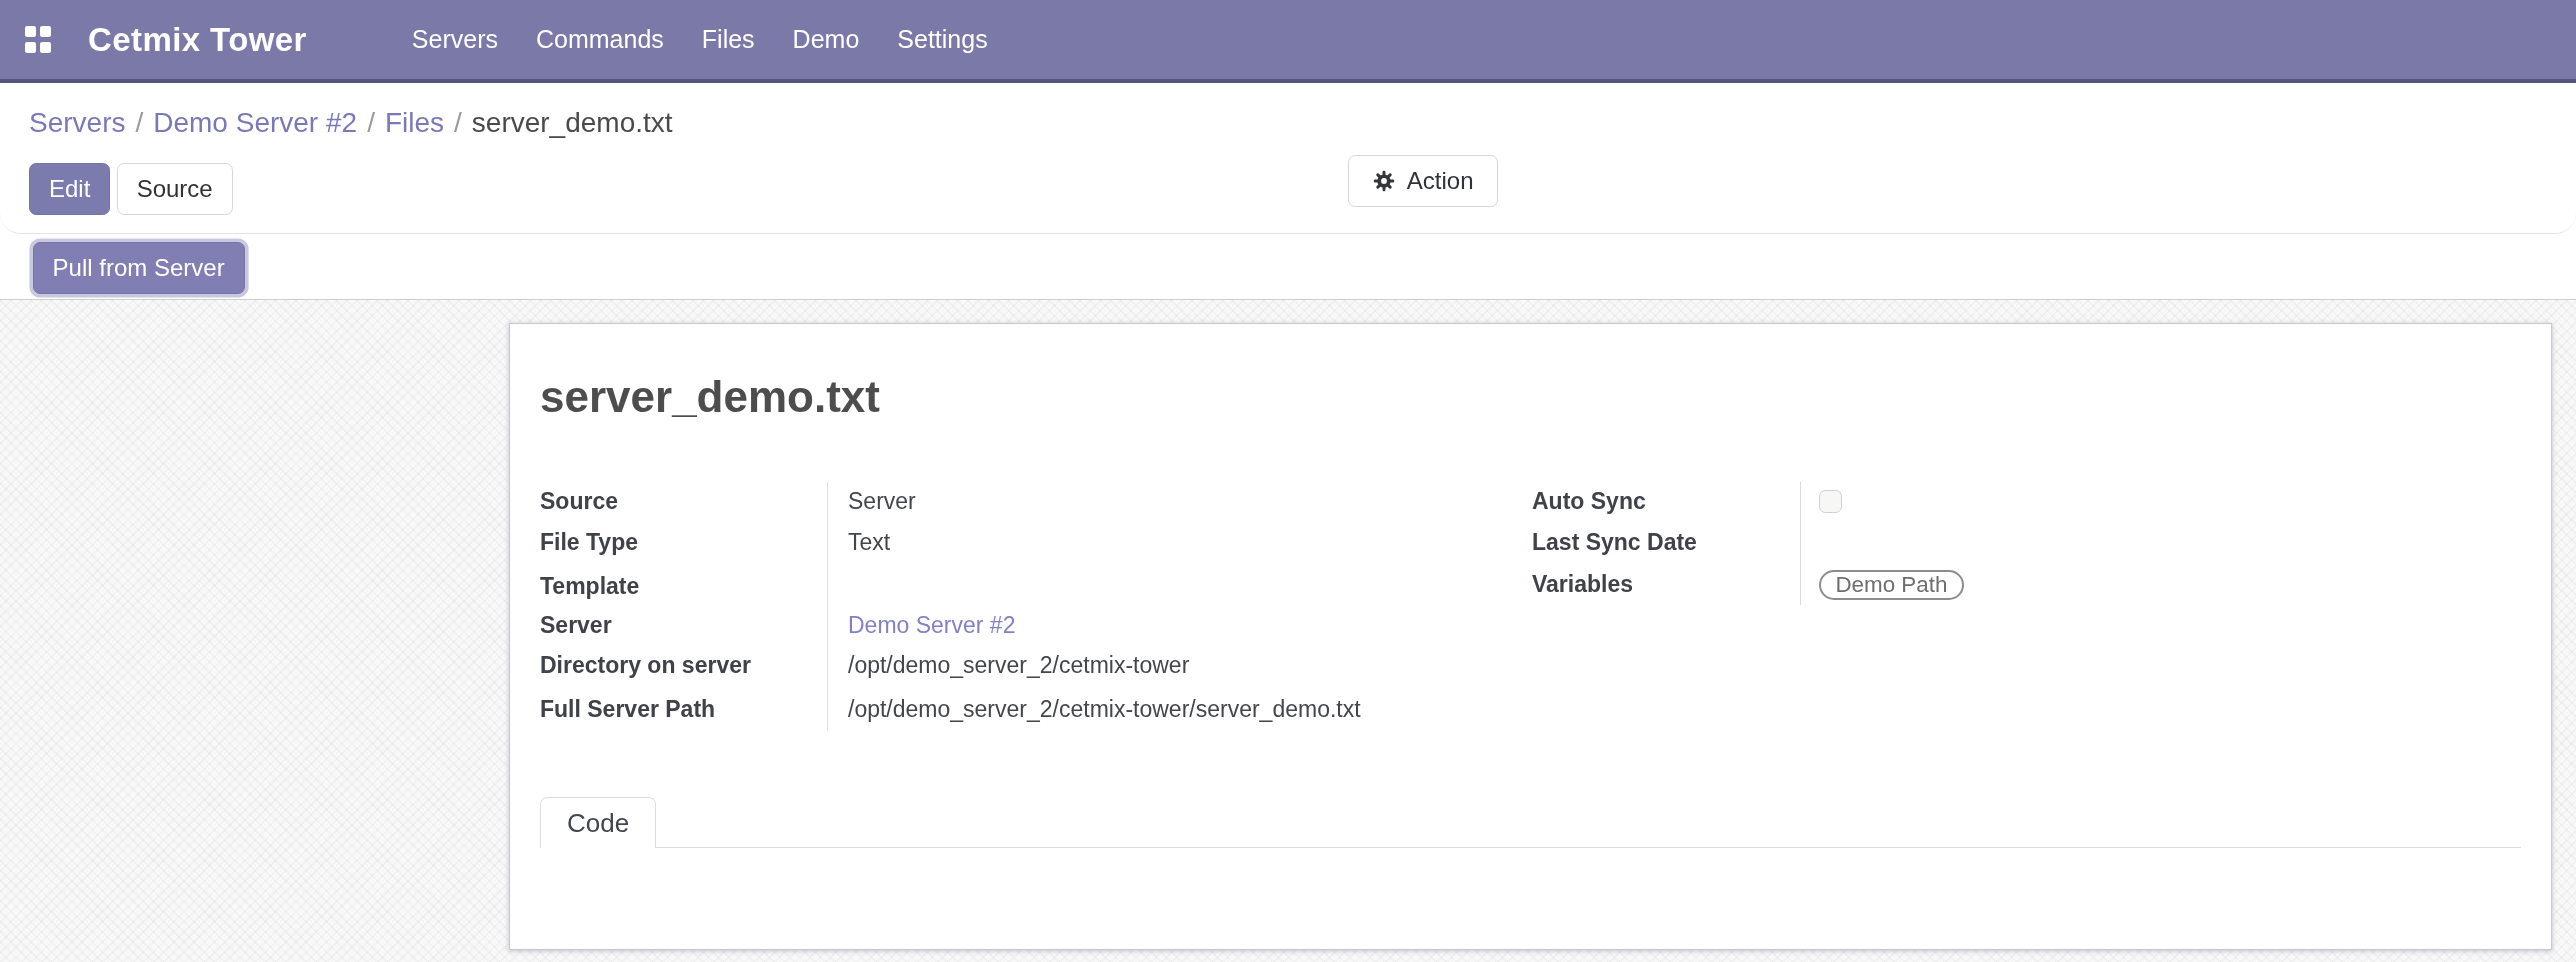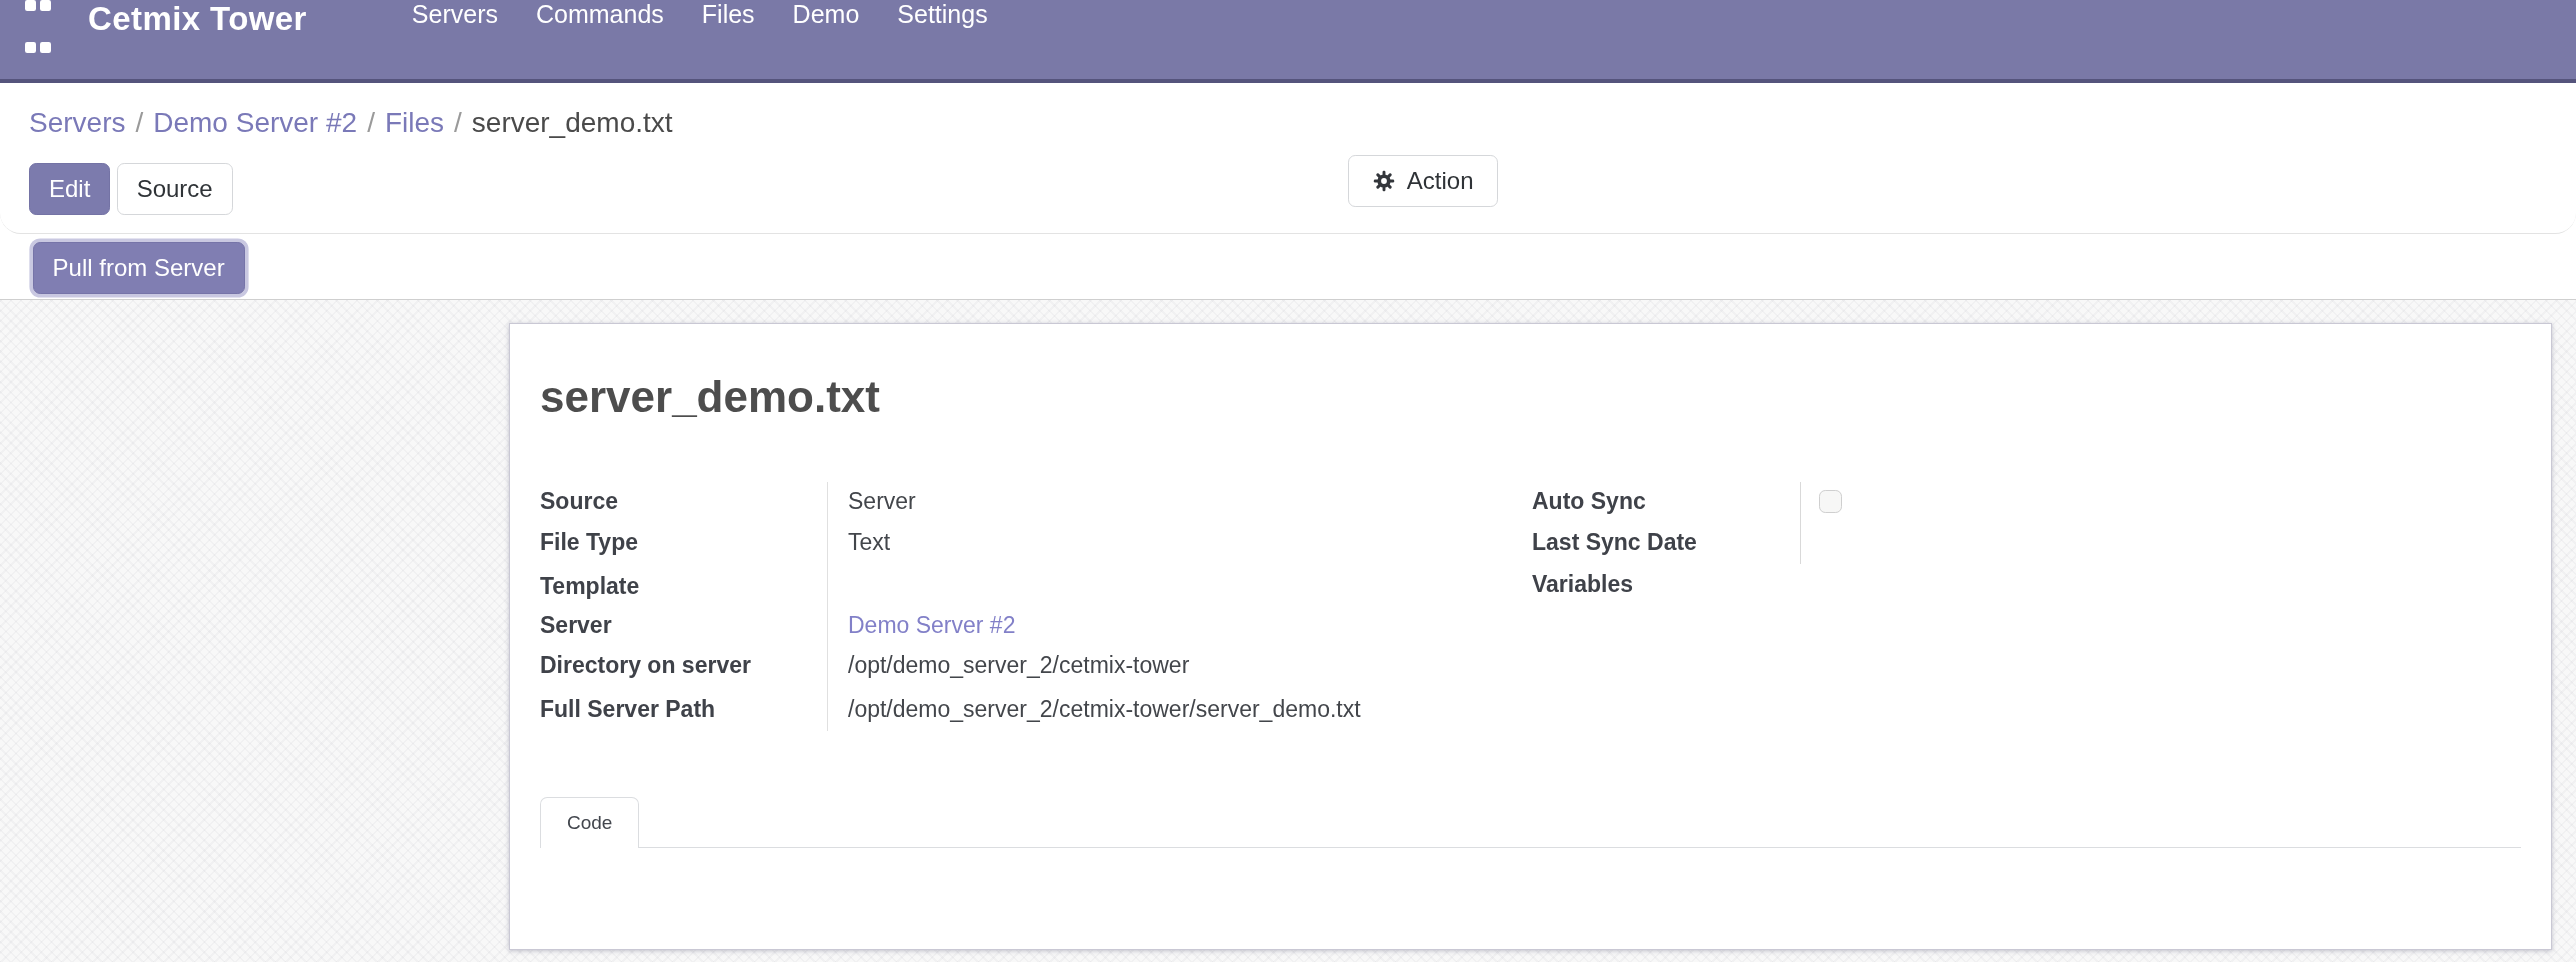--- a/index.html
+++ b/index.html
@@ -2,21 +2,21 @@
 <html style="font-size:14.4px"><head>
 <meta charset="utf-8">
 <style>
   * { margin:0; padding:0; box-sizing:border-box; }
   html,body { width:2576px; height:962px; overflow:hidden;
               font-family:"Liberation Sans", sans-serif; background:#fff; }
   button { font-family:inherit; cursor:pointer; }
 
   
   .navbar { height:83px; background:#7a79a7; border-bottom:4.5px solid #55547c;
-            display:flex; padding-left:25px; }
+            display:flex; align-items:center; padding-left:25px; }
   .apps-icon { display:grid; grid-template-columns:10.8px 10.8px; gap:4.5px;
                margin-right:37px; cursor:pointer; }
   .apps-icon span { width:10.8px; height:10.8px; background:#fff; border-radius:2.2px; }
   .brand { color:#fff; font-size:33px; font-weight:700; letter-spacing:0.4px;
            text-decoration:none; cursor:pointer; }
   .nav-menu { display:flex; margin-left:105px; gap:38px; }
   .nav-menu a { color:#fff; font-size:25px; text-decoration:none; cursor:pointer; }
 
   
   .control-panel { background:#fff; padding:24px 0 18px 29px; position:relative;
@@ -71,21 +71,21 @@
   .val a { color:#8280c8; text-decoration:none; cursor:pointer; }
 
   .checkbox { width:23px; height:23px; background:#f7f7f6; border:1.8px solid #cfcfcf;
               border-radius:6.3px; display:inline-block; }
   .tag { display:inline-flex; align-items:center; height:30.5px; padding:0 14.4px;
          border:2.7px solid #8d8d8d; border-radius:15.3px; color:#6e6e6e;
          font-size:22.4px; background:#fff; }
 
   .notebook { margin-top:65px; border-bottom:0.9px solid #dbdde0; }
   .tab { display:inline-flex; align-items:center; height:51px; padding:4px 26px;
-         font-size:19px; color:#42464d; background:#fff;
+         font-size:26px; color:#42464d; background:#fff;
          border:0.9px solid #dbdde0; border-bottom:none;
          border-radius:7.2px 7.2px 0 0; position:relative; top:0.9px;
          box-shadow:0 0.9px 0 0 #fff; cursor:pointer; }
 </style>
 </head>
 <body>
 
 <header class="navbar">
   <div class="apps-icon">
     <span></span>
@@ -170,20 +170,23 @@
           <div class="val">
             <span class="checkbox"></span>
           </div>
         </div>
         <div class="row">
           <div class="lbl">Last Sync Date</div>
           <div class="val"></div>
         </div>
         <div class="row">
           <div class="lbl">Variables</div>
+          <div class="val">
+            <span class="tag">Demo Path</span>
+          </div>
         </div>
       </div>
     </div>
 
     <div class="notebook">
       <div class="tab">Code</div>
     </div>
   </div>
 </main>
 

